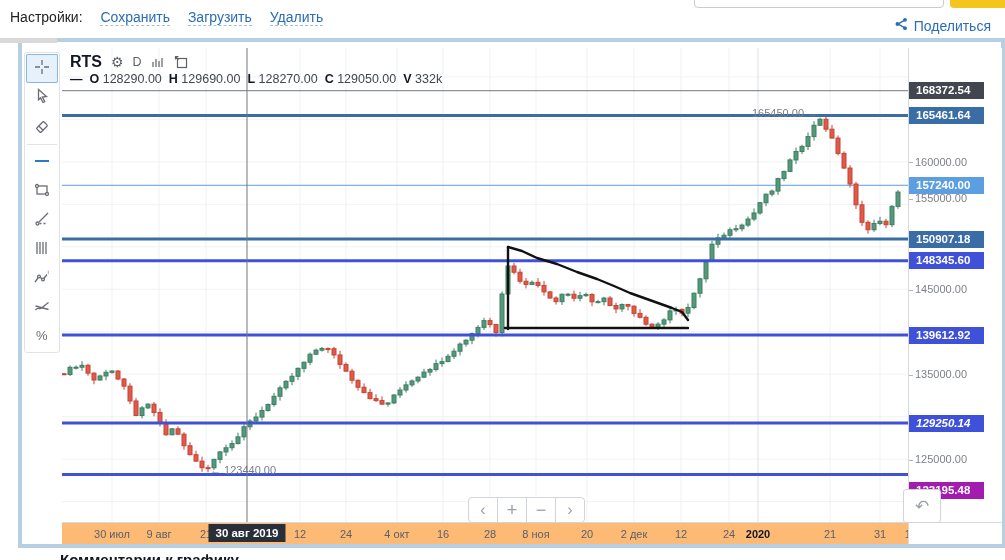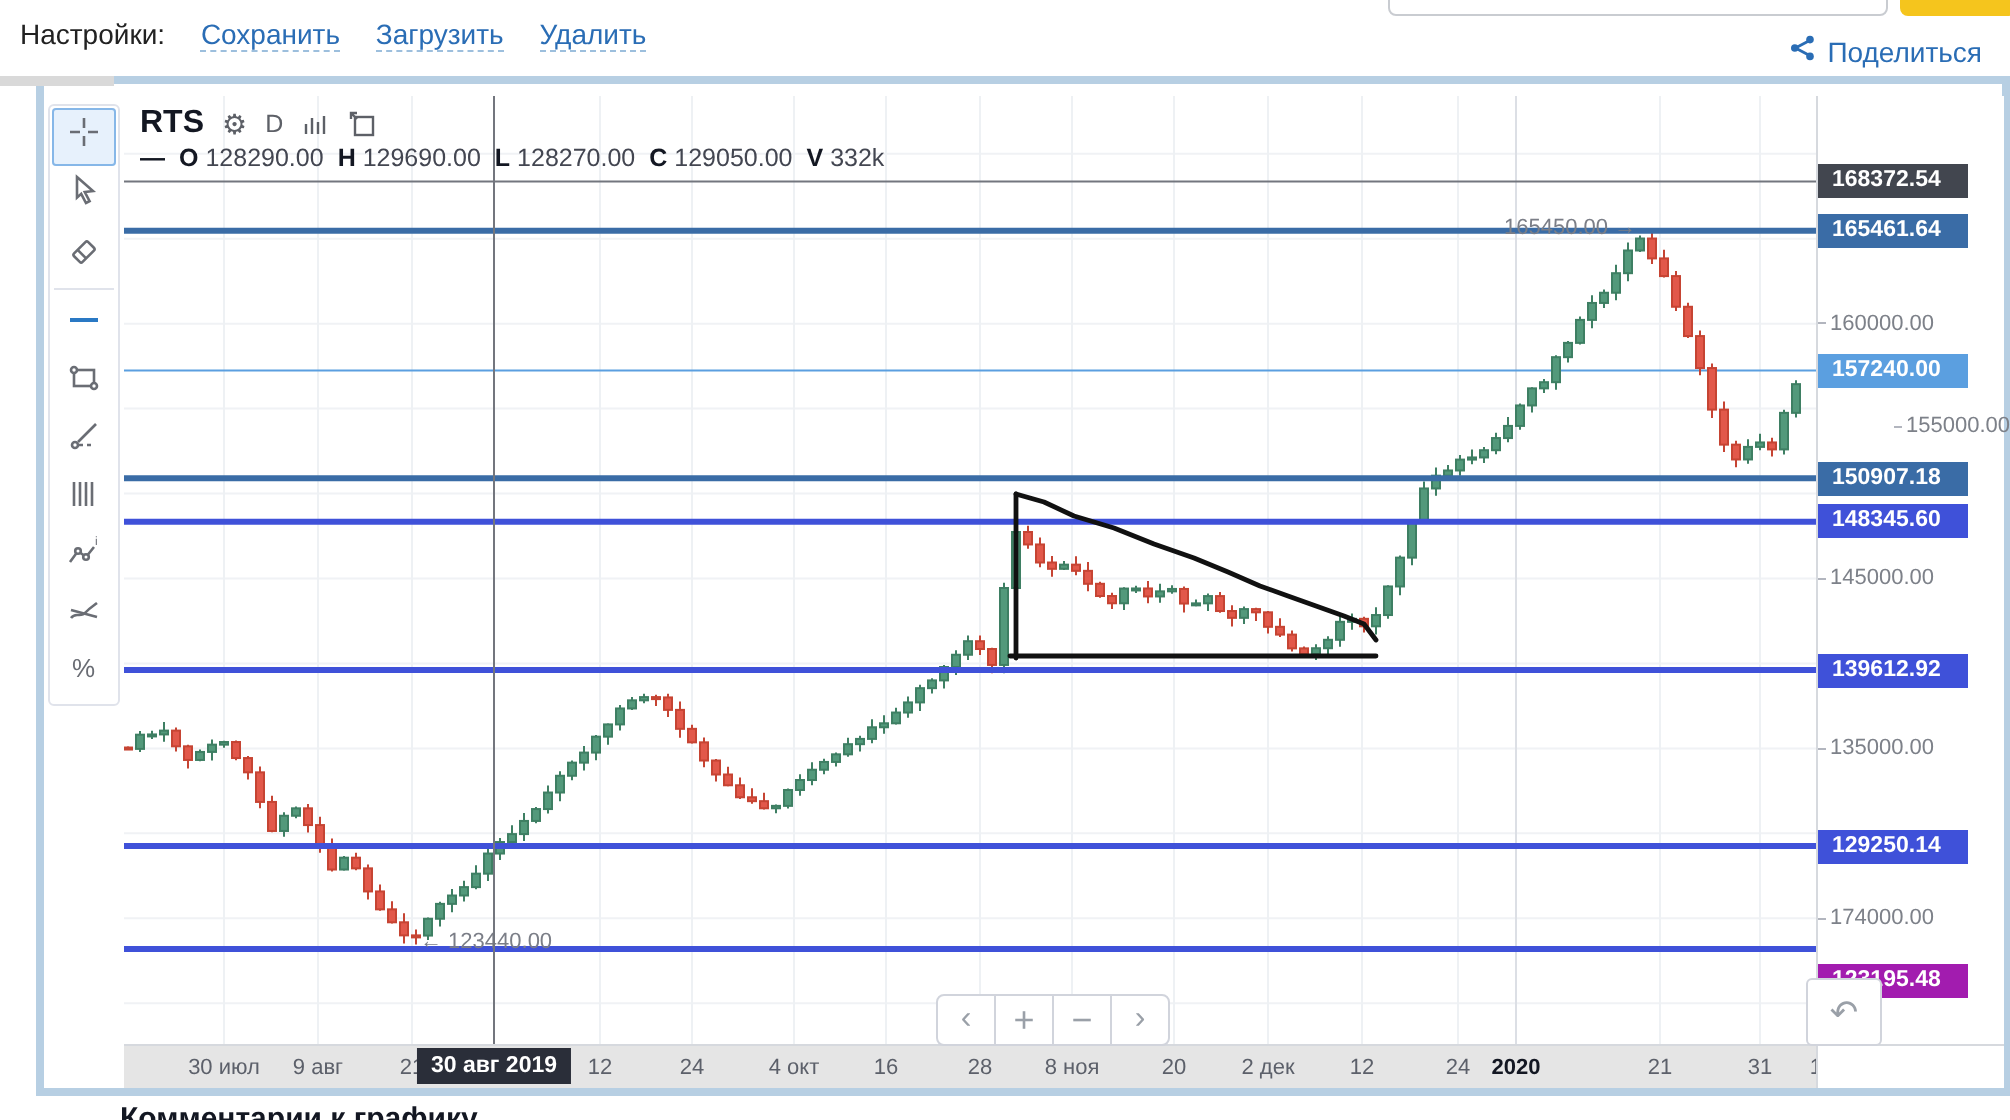--- a/index.html
+++ b/index.html
@@ -30,21 +30,21 @@
   .legend .sym{font-weight:bold;color:#131722;font-size:16px;}
   .legend .ic{color:#5d6067;display:flex;align-items:center;}
   .legend-ohlc{position:absolute;left:70px;top:72px;font-size:12.5px;color:#434651;display:flex;gap:7px;z-index:5;white-space:nowrap;}
   .legend-ohlc b{color:#131722;}
   
   .price-axis{position:absolute;left:908px;top:48px;width:93px;height:474px;border-left:1px solid #d6d9de;background:#fff;font-size:11px;color:#7d8189;cursor:ns-resize;}
   .ytick{position:absolute;left:0;height:14px;line-height:14px;white-space:nowrap;}
   .ytick::before{content:"";display:inline-block;width:4px;height:1px;background:#b2b5be;vertical-align:middle;margin-right:2px;}
   .ybadge{position:absolute;left:0;width:75px;height:17px;line-height:17px;color:#fff;font-weight:bold;font-size:11.5px;padding-left:7px;box-sizing:border-box;white-space:nowrap;}
   
-  .time-axis{position:absolute;left:62px;top:522px;width:846px;height:21px;border-top:1px solid #d6d9de;background:#e5e5e5;font-size:11px;color:#5c606a;cursor:ew-resize;}
+  .time-axis{position:absolute;left:62px;top:522px;width:846px;height:21px;border-top:1px solid #d6d9de;background:#fdba74;font-size:11px;color:#5c606a;cursor:ew-resize;}
   .axis-corner{position:absolute;left:908px;top:522px;width:93px;height:21px;border-top:1px solid #d6d9de;border-left:1px solid #d6d9de;background:#fff;}
   .xtick{position:absolute;top:5px;transform:translateX(-50%);white-space:nowrap;}
   .xtick.major{color:#131722;font-weight:bold;}
   .xbadge{position:absolute;top:1px;transform:translateX(-50%);background:#2a2e39;color:#fff;font-weight:bold;font-size:11.5px;padding:3px 7px;white-space:nowrap;z-index:3;}
   
   .navgroup{position:absolute;left:468px;top:497px;display:flex;background:#fff;border:1px solid #d1d4dc;border-radius:4px;z-index:6;}
   .navbtn{width:28px;height:24px;display:flex;align-items:center;justify-content:center;color:#9aa0a8;font-size:16px;cursor:pointer;border-right:1px solid #d1d4dc;}
   .navbtn:last-child{border-right:none;}
   .undo-btn{position:absolute;left:903px;top:489px;width:36px;height:32px;background:#fff;border:1px solid #d1d4dc;border-radius:3px;display:flex;align-items:center;justify-content:center;color:#9aa0a8;font-size:17px;cursor:pointer;z-index:6;}
   
@@ -504,31 +504,31 @@
         <text x="690" y="69" fill="#7b7e87" font-size="11" font-family="&quot;Liberation Sans&quot;,sans-serif">165450.00 →</text>
         <text x="148" y="426" fill="#7b7e87" font-size="11" font-family="&quot;Liberation Sans&quot;,sans-serif">← 123440.00</text>
       </g>
       <g>
         <line x1="185" x2="185" y1="0" y2="474" stroke="#73767e" stroke-width="1"></line>
         <line x1="0" x2="846" y1="42.70638064516122" y2="42.70638064516122" stroke="#73767e" stroke-width="1"></line>
       </g>
     </svg></div>
 <div class="price-axis" id="price-axis">
     <div class="ytick" style="top: 106.828px;">160000.00</div>
-    <div class="ytick" style="top: 158px; margin-left: 38px;">155000.00</div>
+    <div class="ytick" style="top: 143px;">155000.00</div>
     <div class="ytick" style="top: 234.247px;">145000.00</div>
     <div class="ytick" style="top: 319.194px;">135000.00</div>
-    <div class="ytick" style="top: 404.14px;">174000.00</div>
+    <div class="ytick" style="top: 404.14px;">125000.00</div>
     <div class="ybadge" style="top: 34.2064px; background: rgb(66, 70, 79);">168372.54</div>
     <div class="ybadge" style="top: 58.9334px; background: rgb(58, 108, 166);">165461.64</div>
     <div class="ybadge" style="top: 128.773px; background: rgb(91, 159, 224);">157240.00</div>
     <div class="ybadge" style="top: 182.568px; background: rgb(58, 108, 166);">150907.18</div>
     <div class="ybadge" style="top: 204.328px; background: rgb(63, 81, 217);">148345.60</div>
     <div class="ybadge" style="top: 278.509px; background: rgb(63, 81, 217);">139612.92</div>
-    <div class="ybadge" style="top: 366.536px; background: rgb(63, 81, 217);">129250.14</div>
+    <div class="ybadge" style="top: 366.536px; background: rgb(63, 81, 217); font-style: italic;">129250.14</div>
     <div class="ybadge" style="top: 417.969px; background: #a21caf; margin-top: 16px;">123195.48</div>
   </div>
 <div class="time-axis" id="time-axis">
     <div class="xtick" style="left: 50px;">30 июл</div>
     <div class="xtick" style="left: 97px;">9 авг</div>
     <div class="xtick" style="left: 144px;">21</div>
     <div class="xtick" style="left: 238px;">12</div>
     <div class="xtick" style="left: 284px;">24</div>
     <div class="xtick" style="left: 335px;">4 окт</div>
     <div class="xtick" style="left: 381px;">16</div>

